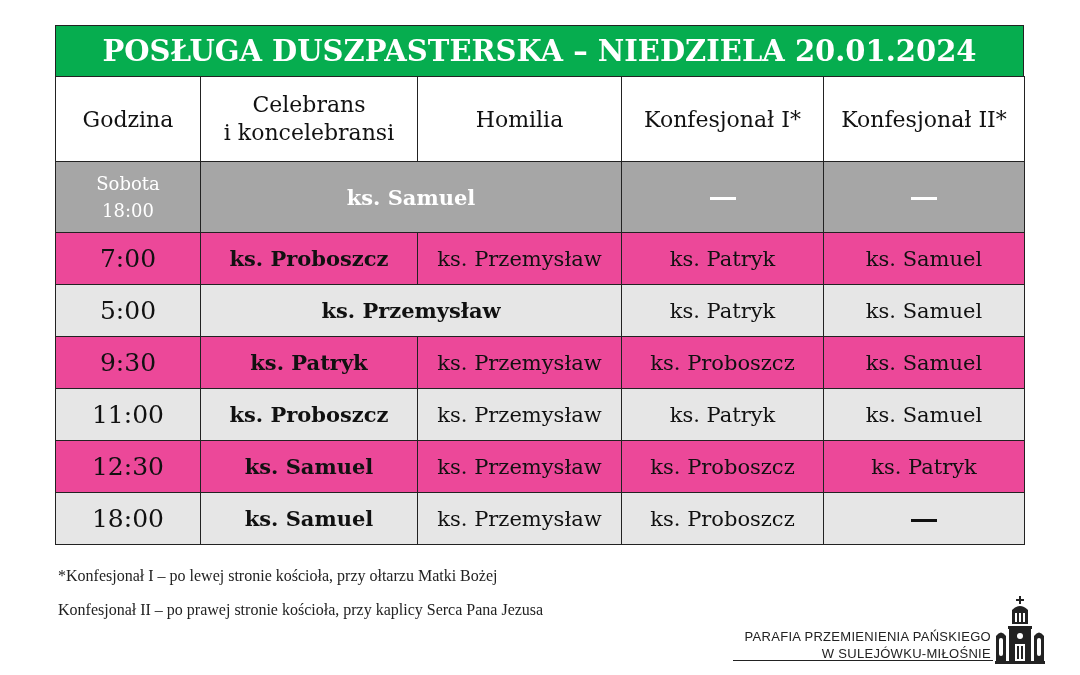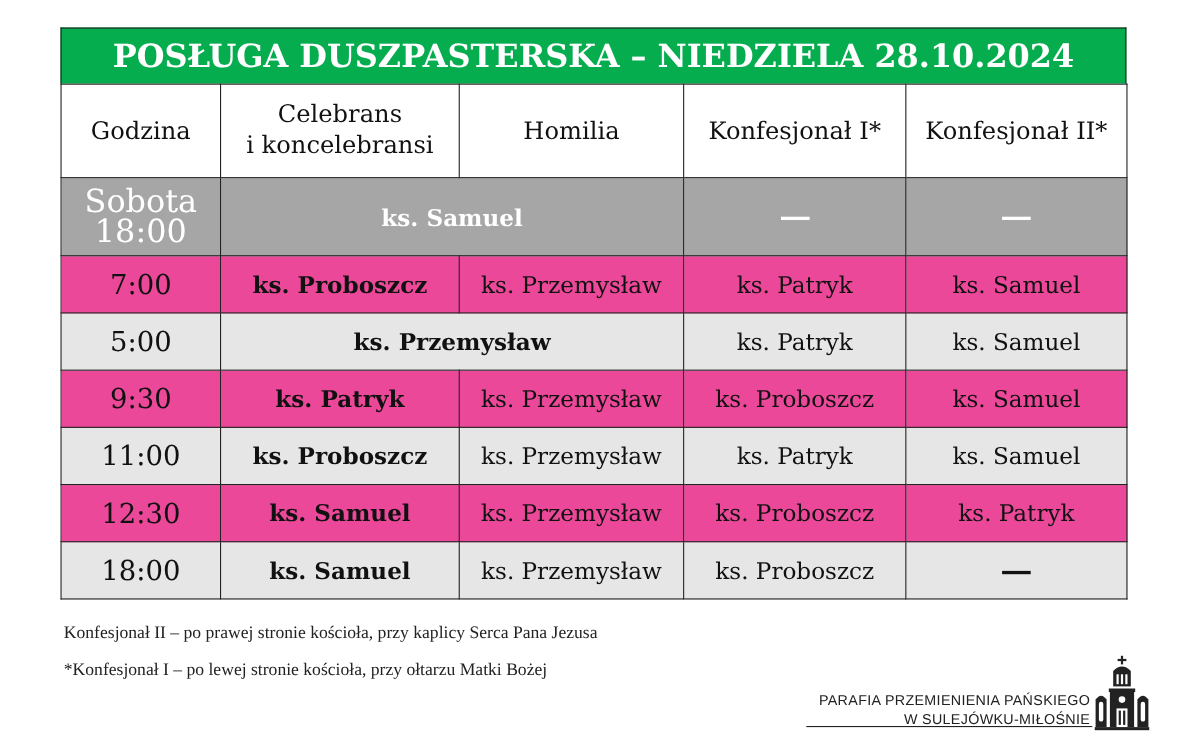--- a/index.html
+++ b/index.html
@@ -23,21 +23,21 @@
   }
   table.sched td {
     border: 1px solid #222; text-align: center; vertical-align: middle; padding: 0;
     font-family: "DejaVu Serif", serif;
   }
   table.sched td.inner { border-left-color: #888; margin-top: 48px; }
   .hdr td { height: 84px; background: #fff; font-size: 22px; }
   .hdr .two-line { line-height: 28px; }
   .hdr .bold { font-weight: normal; }
   .sat td { height: 70px; background: #a6a6a6; color: #fff; }
-  .sat .time { font-size: 29px; line-height: 27px; }
+  .sat .time { font-size: 18px; line-height: 27px; }
   .sat .bold { font-weight: bold; }
   .row td { height: 51px; }
   .row.white td { background: #ec4899; }
   .row.grey td { background: #e6e6e6; }
   .row .time { font-size: 25px; }
   .row .bold { font-weight: bold; }
   .dash { display: inline-block; width: 26px; height: 3px; background: currentColor; vertical-align: middle; }
   .sat .dash { background: #fff; }
   .notes {
     position: absolute; left: 58px; top: 566px; font-family: "Liberation Serif", serif; font-size: 16px; color: #222;
@@ -50,21 +50,21 @@
     position: absolute; right: 62px; top: 32px; text-align: right;
     font-family: Liberation Sans, sans-serif; font-size: 13px; letter-spacing: 0.3px; color: #222; line-height: 17px;
   }
   .parish-line { position: absolute; left: 0; top: 64px; width: 260px; height: 1px; background: #222; }
   .church { position: absolute; right: 8px; top: 0; width: 50px; height: 68px; }
 </style>
 </head>
 <body>
 
 <div class="sheet">
-  <div class="title-bar">POSŁUGA DUSZPASTERSKA – NIEDZIELA 28.10.2024</div>
+  <div class="title-bar">POSŁUGA DUSZPASTERSKA – NIEDZIELA 20.01.2024</div>
   <table class="sched">
     <colgroup>
       <col style="width:145px">
         <col style="width:217px">
         <col style="width:204px">
         <col style="width:202px">
         <col style="width:201px">
     </colgroup>
     <tbody>
         <tr class="hdr">
@@ -125,22 +125,22 @@
       <td class="bold">ks. Samuel</td>
       <td class="inner">ks. Przemysław</td>
       <td>ks. Proboszcz</td>
       <td><span class="dash" style="background:#111"></span></td>
     </tr>
   </tbody>
     </table>
 </div>
 
 <div class="notes">
+  <div>*Konfesjonał I – po lewej stronie kościoła, przy ołtarzu Matki Bożej</div>
   <div>Konfesjonał II – po prawej stronie kościoła, przy kaplicy Serca Pana Jezusa</div>
-  <div>*Konfesjonał I – po lewej stronie kościoła, przy ołtarzu Matki Bożej</div>
 </div>
 
 <div class="parish">
   <div class="parish-text">
     <div>PARAFIA PRZEMIENIENIA PAŃSKIEGO</div>
     <div>W SULEJÓWKU-MIŁOŚNIE</div>
   </div>
   <div class="parish-line"></div>
   <svg class="church" viewBox="0 0 50 68">
     <rect x="24" y="0" width="2" height="8" fill="#222"></rect>

